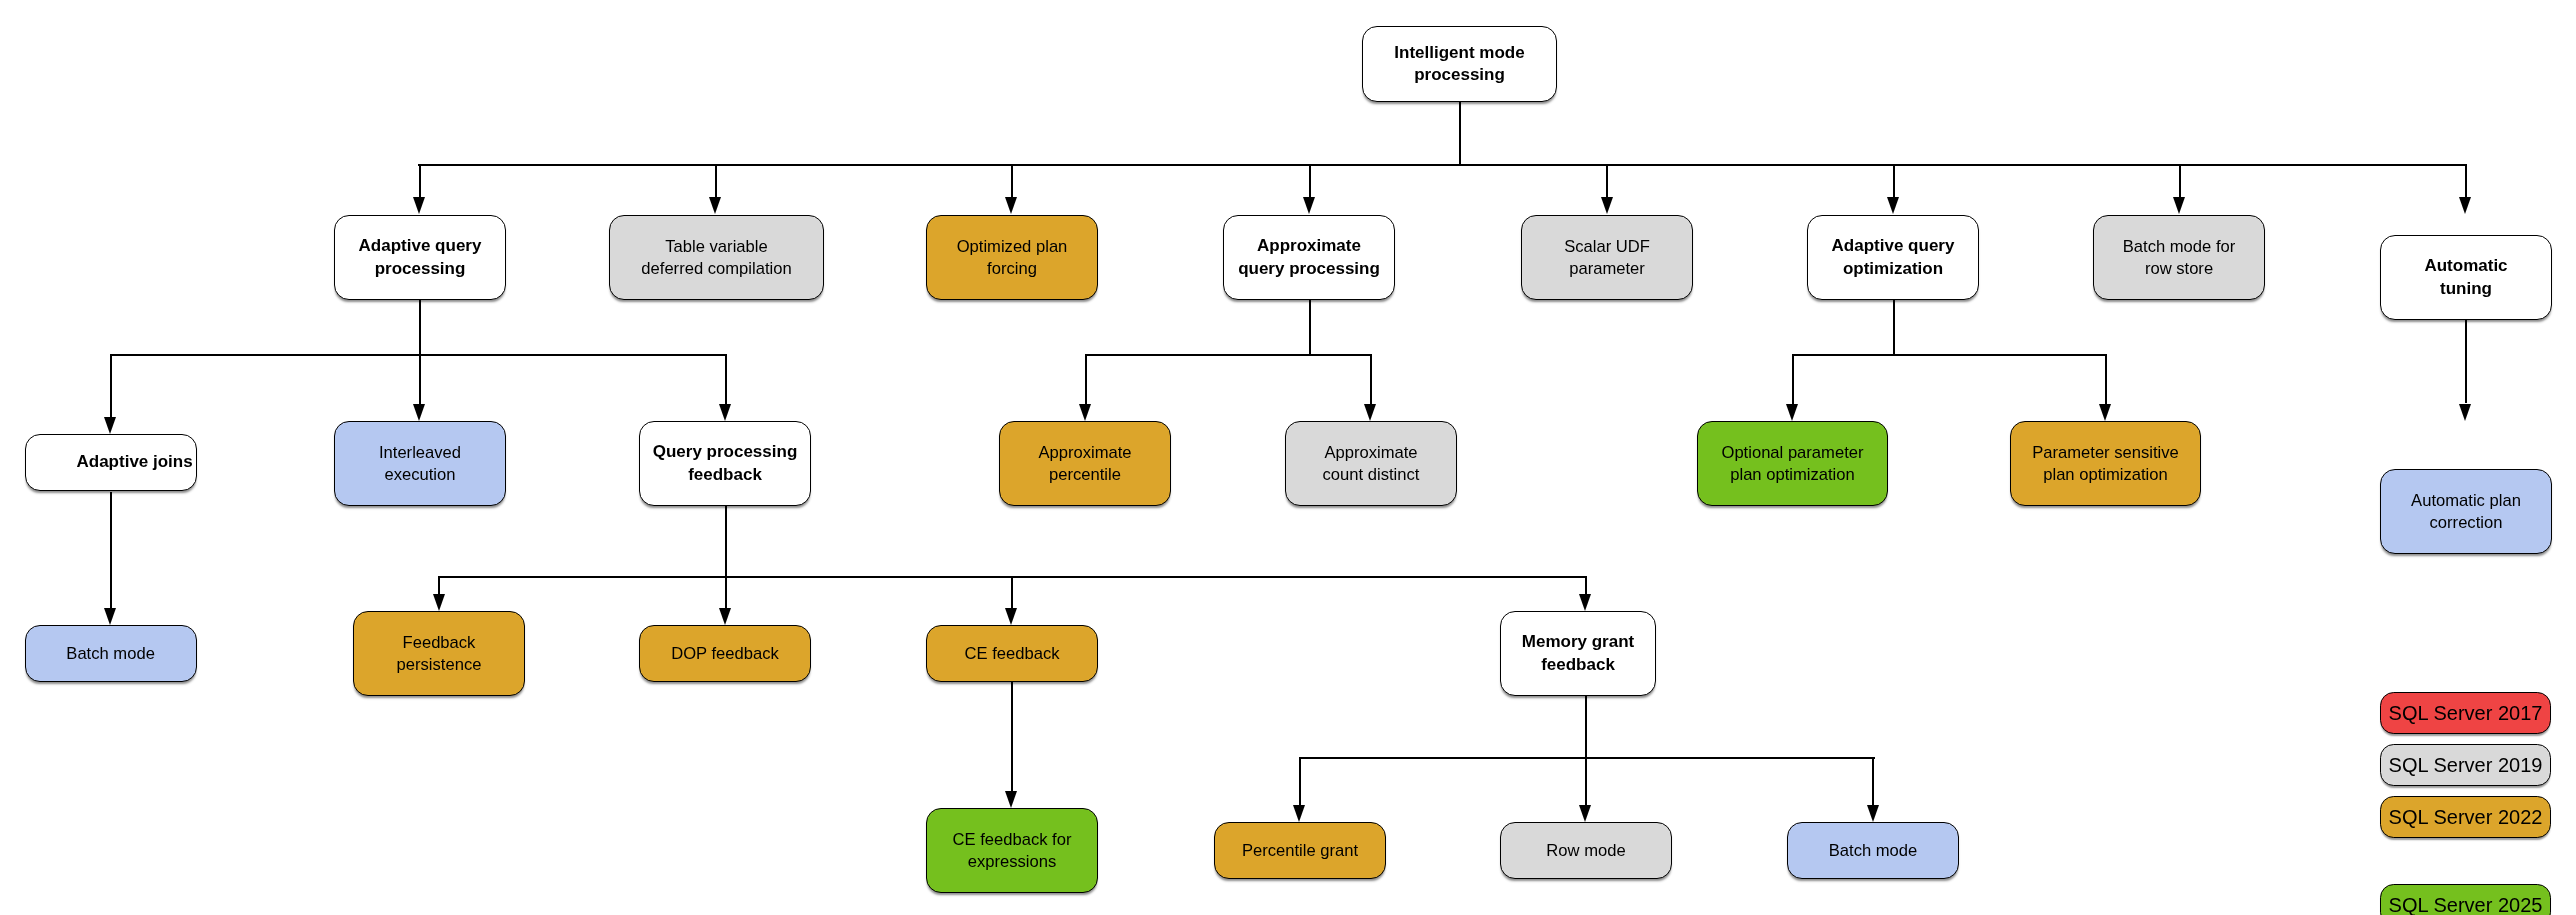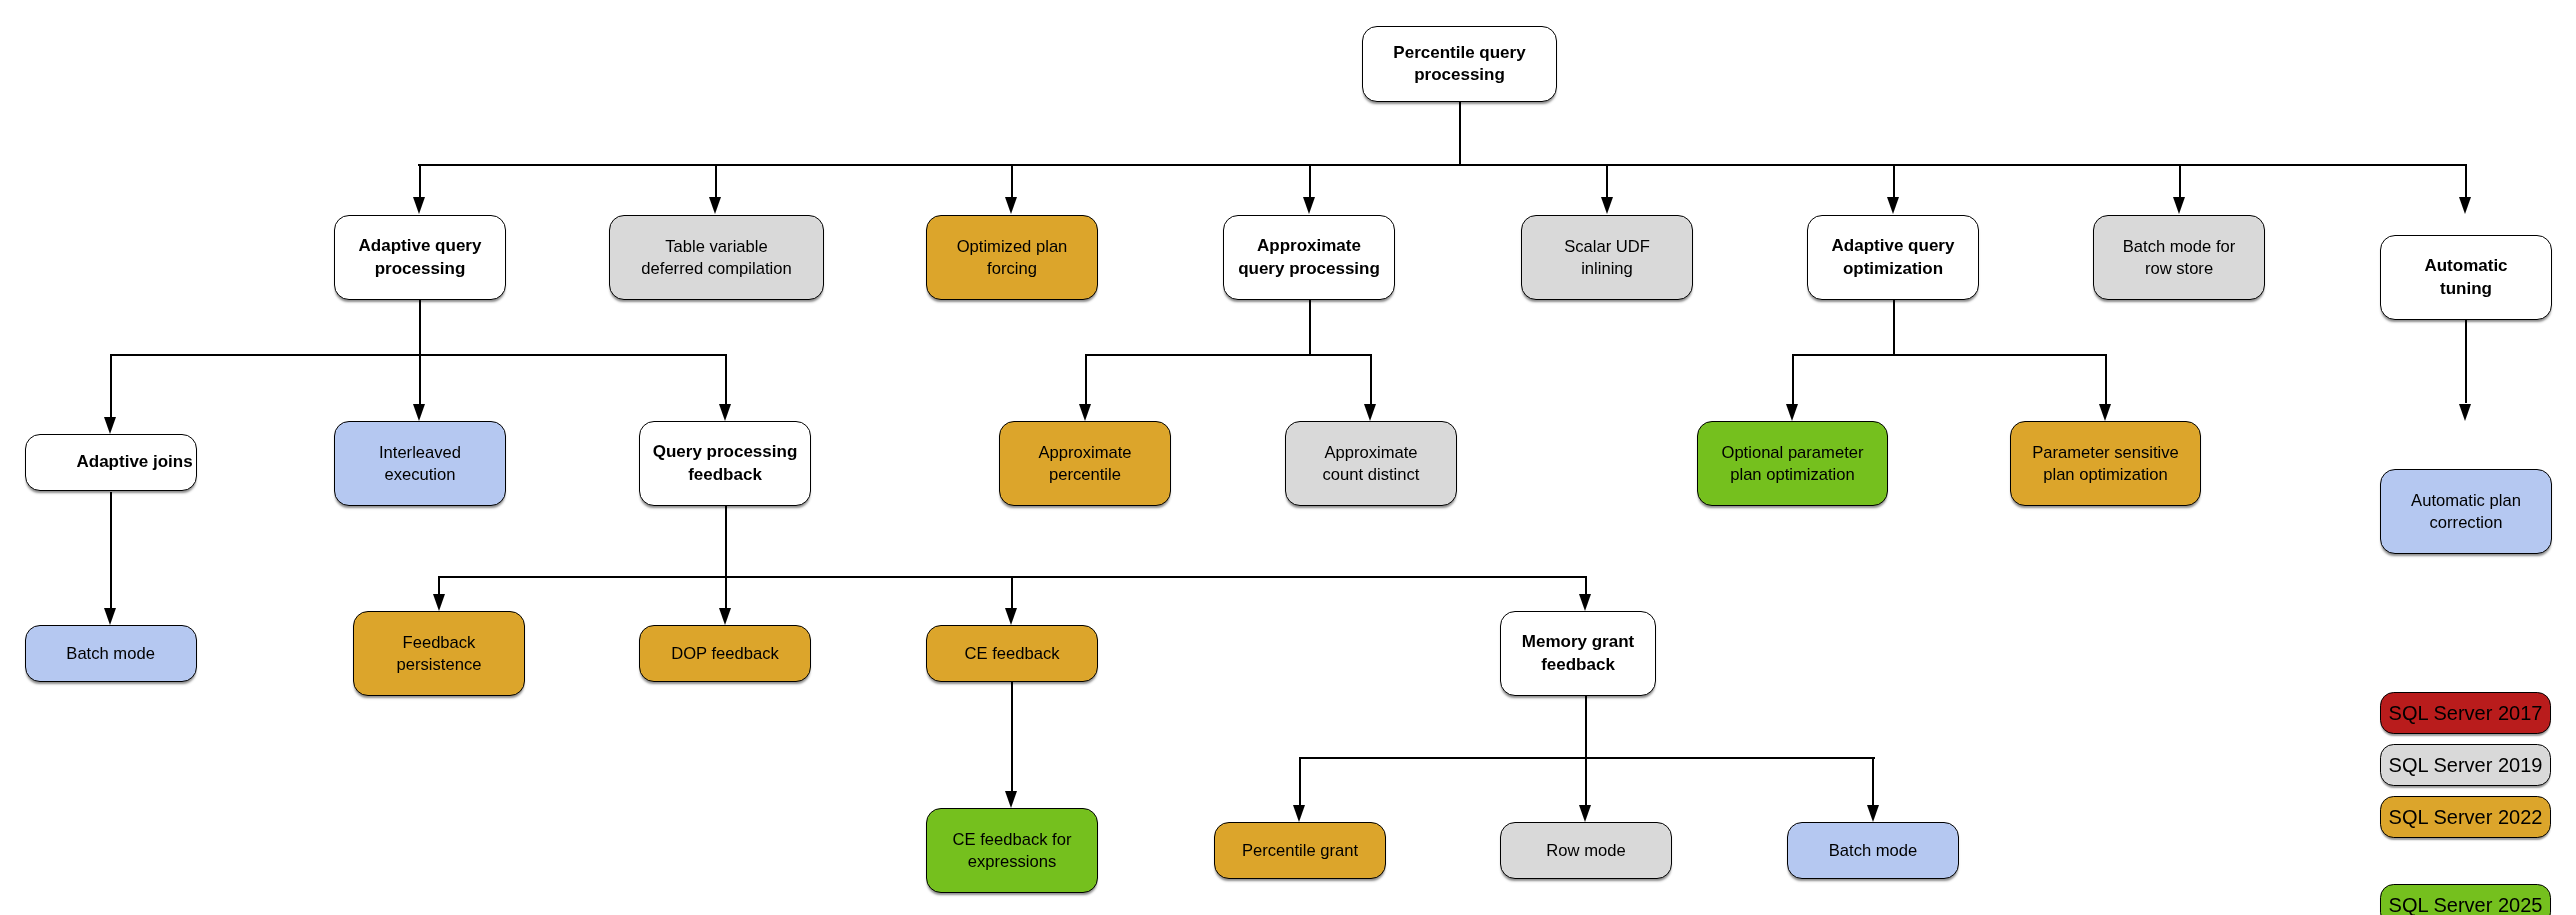--- a/index.html
+++ b/index.html
@@ -90,33 +90,33 @@
 
   <div class="vline" style="left:1585px;top:696px;height:62px"></div>
   <div class="hline" style="left:1299px;top:757px;width:576px"></div>
   <div class="vline" style="left:1299px;top:758px;height:47px"></div>
   <div class="arrow" style="left:1293px;top:805px"></div>
   <div class="vline" style="left:1585px;top:758px;height:47px"></div>
   <div class="arrow" style="left:1579px;top:805px"></div>
   <div class="vline" style="left:1872px;top:758px;height:47px"></div>
   <div class="arrow" style="left:1867px;top:805px"></div>
 
-  <div class="node bold" style="left: 1362px; top: 26px; width: 195px; height: 76px; background-color: rgb(255, 255, 255);">Percentile query
+  <div class="node bold" style="left: 1362px; top: 26px; width: 195px; height: 76px; background-color: rgb(255, 255, 255);">Intelligent mode
 processing</div>
 
   <div class="node bold" style="left: 334px; top: 215px; width: 172px; height: 85px; background-color: rgb(255, 255, 255);">Adaptive query
 processing</div>
   <div class="node" style="left: 609px; top: 215px; width: 215px; height: 85px; background-color: rgb(217, 217, 217);">Table variable
 deferred compilation</div>
   <div class="node" style="left: 926px; top: 215px; width: 172px; height: 85px; background-color: rgb(220, 165, 43);">Optimized plan
 forcing</div>
   <div class="node bold" style="left: 1223px; top: 215px; width: 172px; height: 85px; background-color: rgb(255, 255, 255);">Approximate
 query processing</div>
   <div class="node" style="left: 1521px; top: 215px; width: 172px; height: 85px; background-color: rgb(217, 217, 217);">Scalar UDF
-inlining</div>
+parameter</div>
   <div class="node bold" style="left: 1807px; top: 215px; width: 172px; height: 85px; background-color: rgb(255, 255, 255);">Adaptive query
 optimization</div>
   <div class="node" style="left: 2093px; top: 215px; width: 172px; height: 85px; background-color: rgb(217, 217, 217);">Batch mode for
 row store</div>
   <div class="node bold" style="left: 2380px; top: 215px; width: 172px; height: 85px; background-color: rgb(255, 255, 255); margin-top: 20px;">Automatic
 tuning</div>
 
   <div class="node bold" style="left: 24.6px; top: 434px; width: 172px; height: 57px; background-color: rgb(255, 255, 255); padding-left: 48px;">Adaptive joins</div>
   <div class="node" style="left: 334px; top: 421px; width: 172px; height: 85px; background-color: rgb(181, 200, 241);">Interleaved
 execution</div>
@@ -140,19 +140,19 @@
   <div class="node" style="left: 926px; top: 625px; width: 172px; height: 57px; background-color: rgb(220, 165, 43);">CE feedback</div>
   <div class="node bold" style="left: 1500px; top: 611px; width: 156px; height: 85px; background-color: rgb(255, 255, 255);">Memory grant
 feedback</div>
 
   <div class="node" style="left: 926px; top: 808px; width: 172px; height: 85px; background-color: rgb(117, 192, 30);">CE feedback for
 expressions</div>
   <div class="node" style="left: 1214px; top: 822px; width: 172px; height: 57px; background-color: rgb(220, 165, 43);">Percentile grant</div>
   <div class="node" style="left: 1500px; top: 822px; width: 172px; height: 57px; background-color: rgb(217, 217, 217);">Row mode</div>
   <div class="node" style="left: 1787px; top: 822px; width: 172px; height: 57px; background-color: rgb(181, 200, 241);">Batch mode</div>
 
-  <div class="legend-box" style="top: 692px; background-color: #b91c1c;">SQL Server 2017</div>
+  <div class="legend-box" style="top: 692px; background-color: #ef4444;">SQL Server 2017</div>
   <div class="legend-box" style="top: 744px; background-color: rgb(217, 217, 217);">SQL Server 2019</div>
   <div class="legend-box" style="top: 796px; background-color: rgb(220, 165, 43);">SQL Server 2022</div>
   <div class="legend-box" style="top: 848px; background-color: rgb(117, 192, 30); margin-top: 36px;">SQL Server 2025</div>
 
 </div>
 
 
 </body></html>

